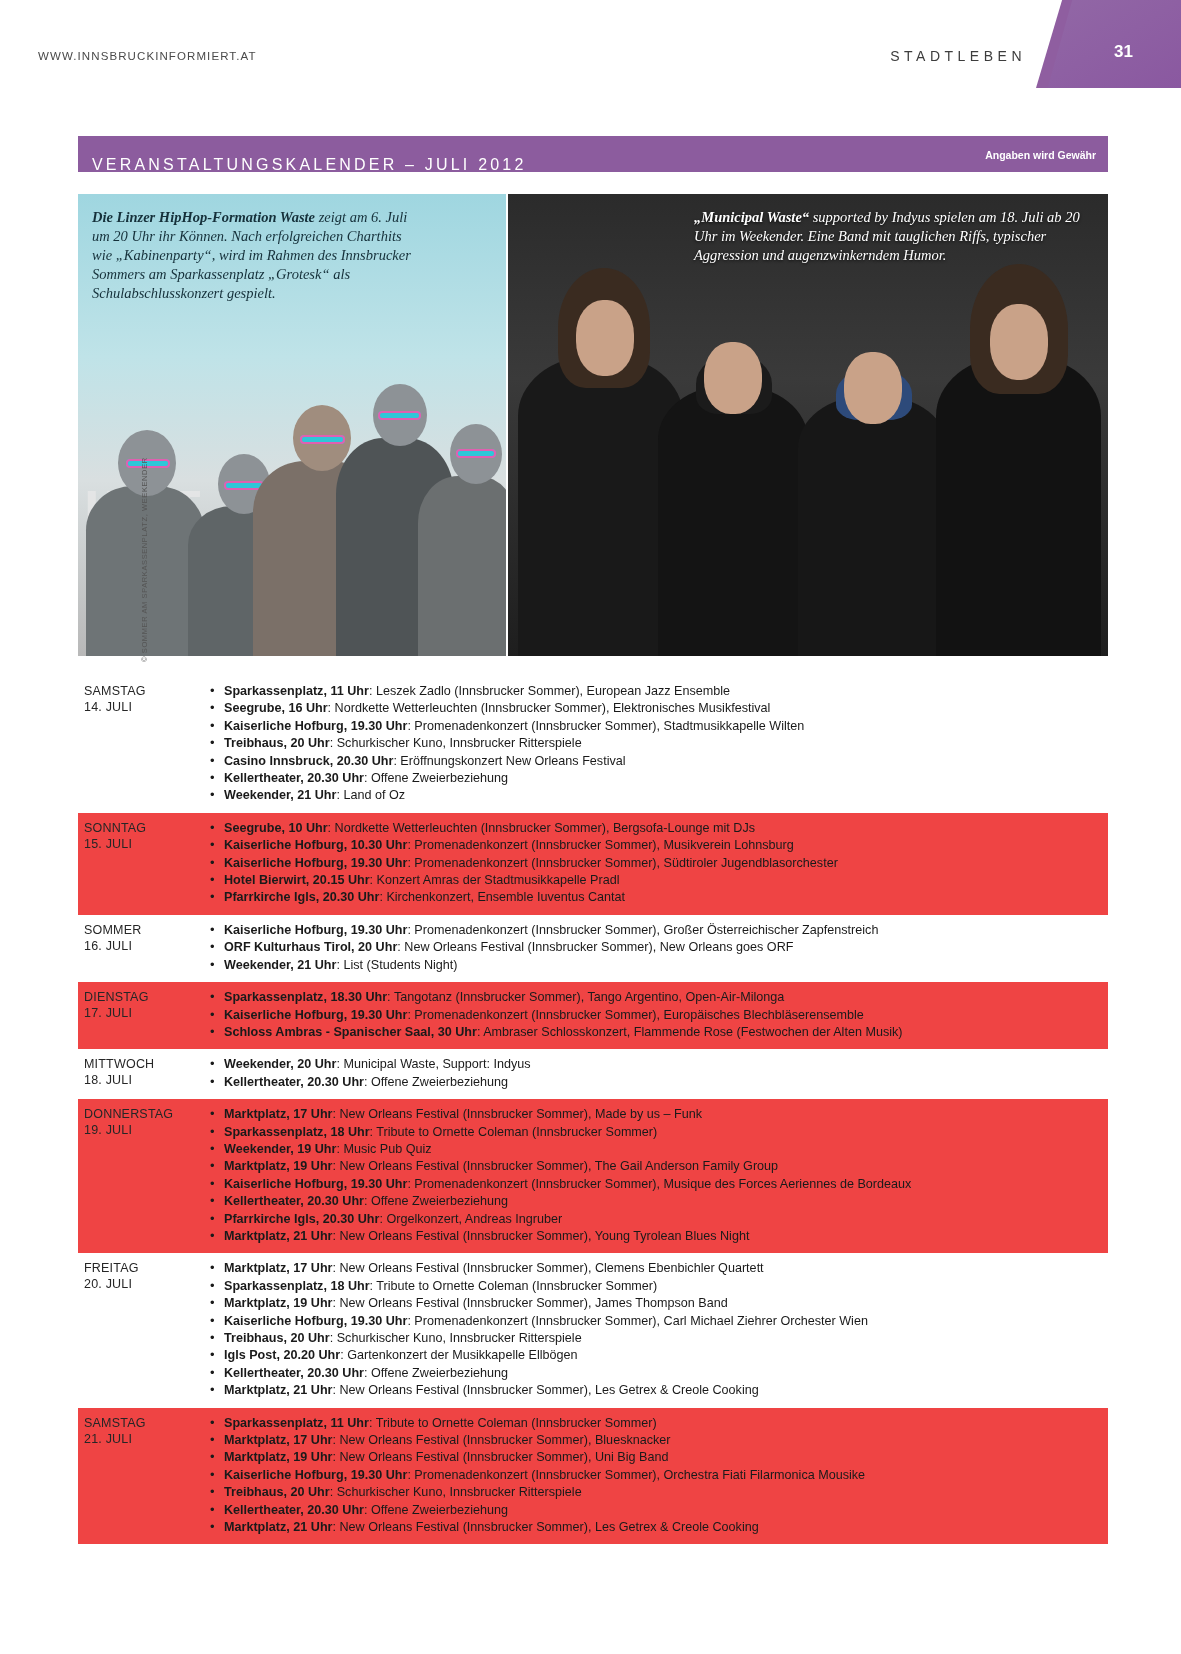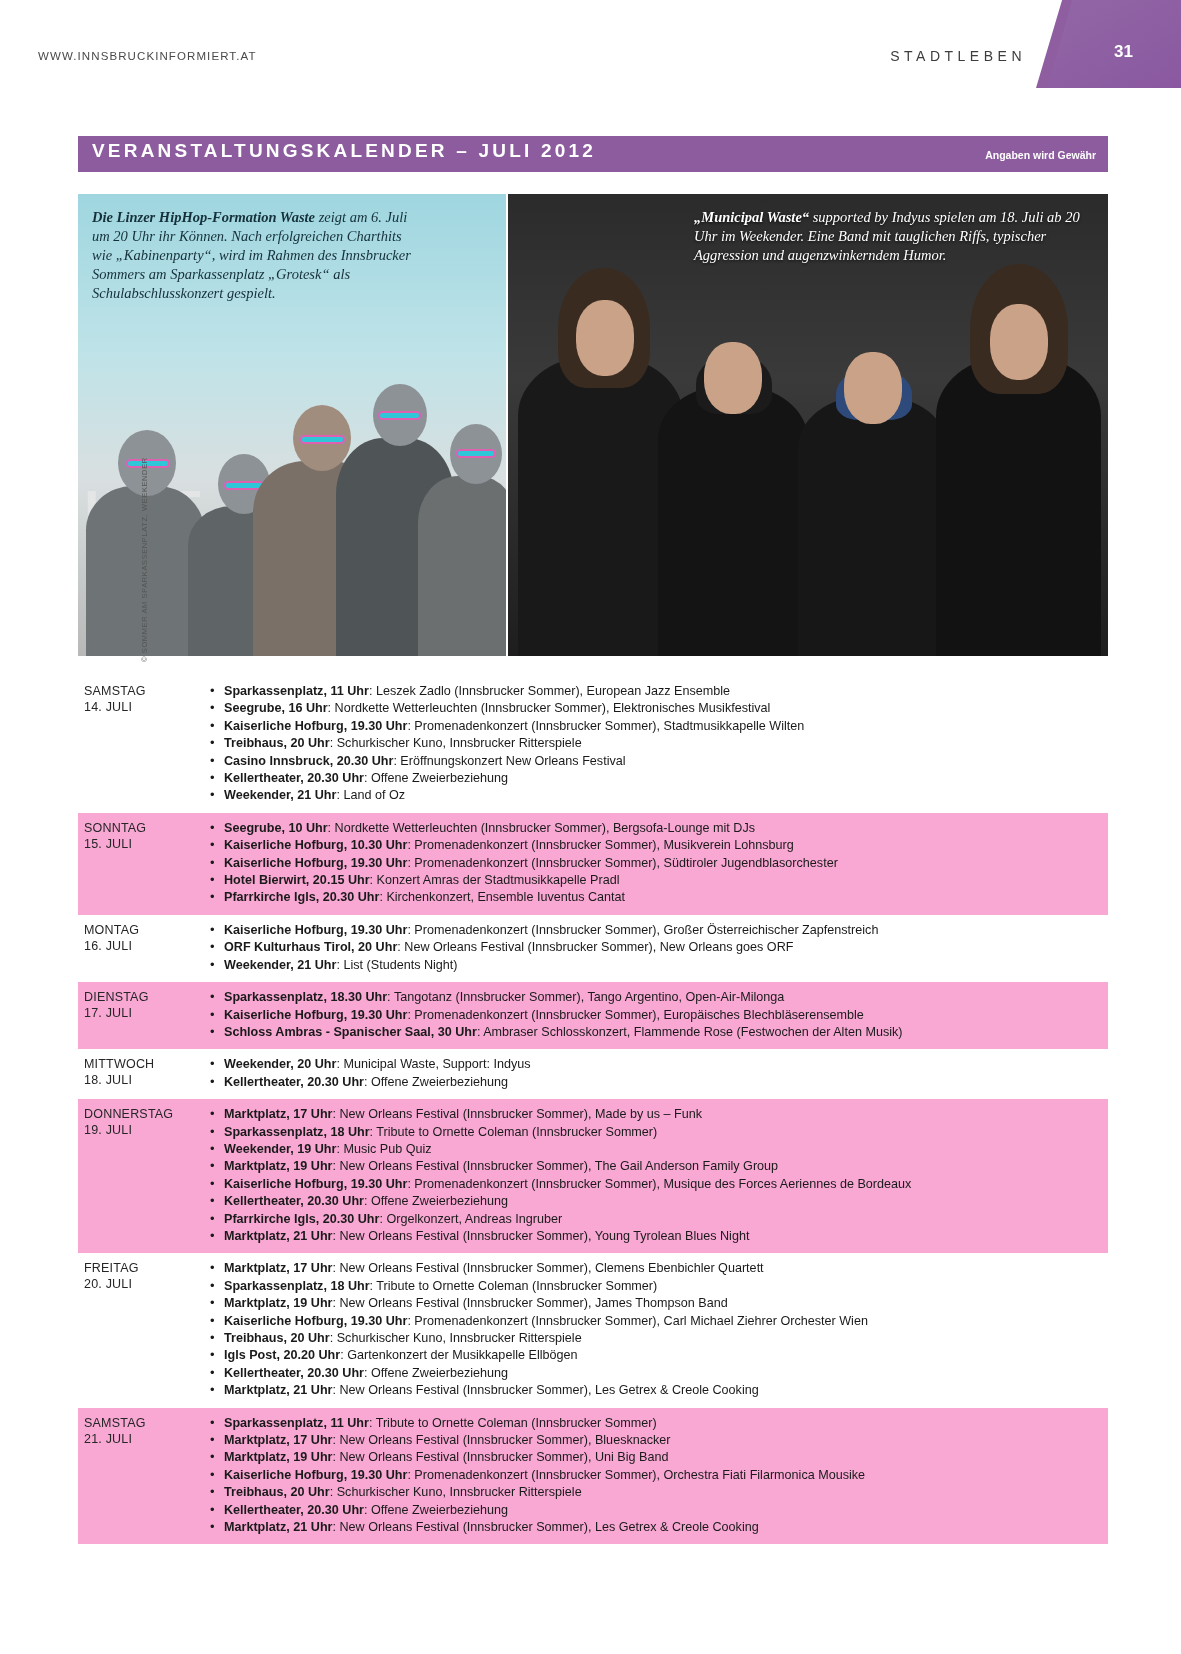--- a/index.html
+++ b/index.html
@@ -73,24 +73,24 @@
     left: 78px;
     top: 136px;
     width: 1030px;
     height: 36px;
     background: #8c5c9e;
     color: #ffffff;
   }
   .title-bar .cal-title {
     position: absolute;
     left: 14px;
-    top: 4px;
-    font-size: 19px;
+    top: 20px;
+    font-size: 16px;
     letter-spacing: 3.2px;
-    font-weight: 700;
+    font-weight: 400;
   }
   .title-bar .cal-note {
     position: absolute;
     right: 12px;
     top: 13px;
     font-size: 10.5px;
     font-weight: bold;
   }
 
   
@@ -207,21 +207,21 @@
   .schedule {
     position: absolute;
     left: 78px;
     top: 676px;
     width: 1030px;
   }
   .day-row {
     display: flex;
     padding: 7px 0 8px 0;
   }
-  .day-row.shaded { background: #f9a8d4; }
+  .day-row.shaded { background: #ef4444; }
   .day-col {
     width: 132px;
     flex: 0 0 132px;
     padding-left: 6px;
     box-sizing: border-box;
     font-size: 12.5px;
     line-height: 16px;
     color: #262626;
     letter-spacing: .2px;
   }
@@ -342,21 +342,21 @@
       <div class="ev-col">
         <div class="event"><span class="ev-place">Seegrube, 10 Uhr</span><span>: Nordkette Wetterleuchten (Innsbrucker Sommer), Bergsofa-Lounge mit DJs</span></div>
         <div class="event"><span class="ev-place">Kaiserliche Hofburg, 10.30 Uhr</span><span>: Promenadenkonzert (Innsbrucker Sommer), Musikverein Lohnsburg</span></div>
         <div class="event"><span class="ev-place">Kaiserliche Hofburg, 19.30 Uhr</span><span>: Promenadenkonzert (Innsbrucker Sommer), Südtiroler Jugendblasorchester</span></div>
         <div class="event"><span class="ev-place">Hotel Bierwirt, 20.15 Uhr</span><span>: Konzert Amras der Stadtmusikkapelle Pradl</span></div>
         <div class="event"><span class="ev-place">Pfarrkirche Igls, 20.30 Uhr</span><span>: Kirchenkonzert, Ensemble Iuventus Cantat</span></div>
       </div>
     </div>
     <div class="day-row">
       <div class="day-col">
-        <div>MONTAG</div>
+        <div>SOMMER</div>
         <div>16. JULI</div>
       </div>
       <div class="ev-col">
         <div class="event"><span class="ev-place">Kaiserliche Hofburg, 19.30 Uhr</span><span>: Promenadenkonzert (Innsbrucker Sommer), Großer Österreichischer Zapfenstreich</span></div>
         <div class="event"><span class="ev-place">ORF Kulturhaus Tirol, 20 Uhr</span><span>: New Orleans Festival (Innsbrucker Sommer), New Orleans goes ORF</span></div>
         <div class="event"><span class="ev-place">Weekender, 21 Uhr</span><span>: List (Students Night)</span></div>
       </div>
     </div>
     <div class="day-row shaded">
       <div class="day-col">

